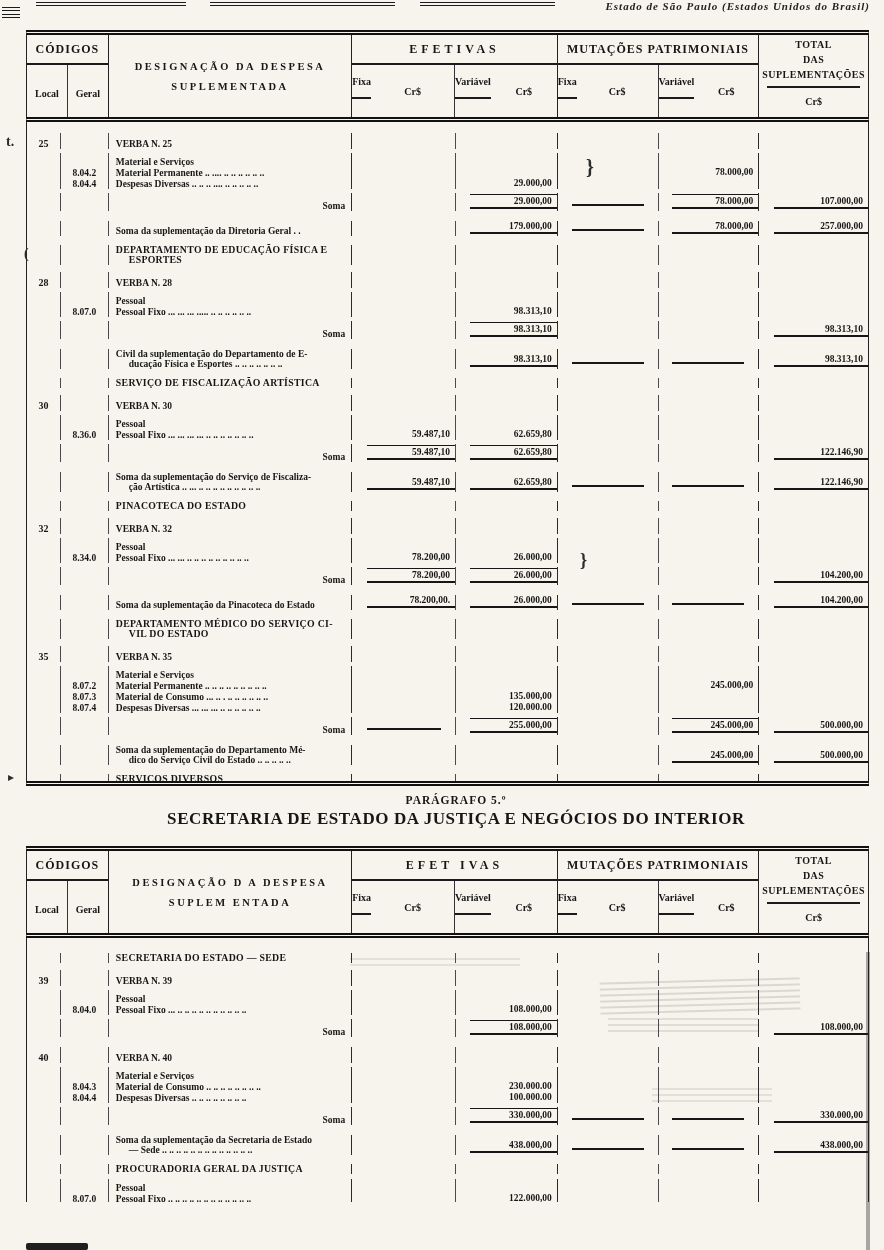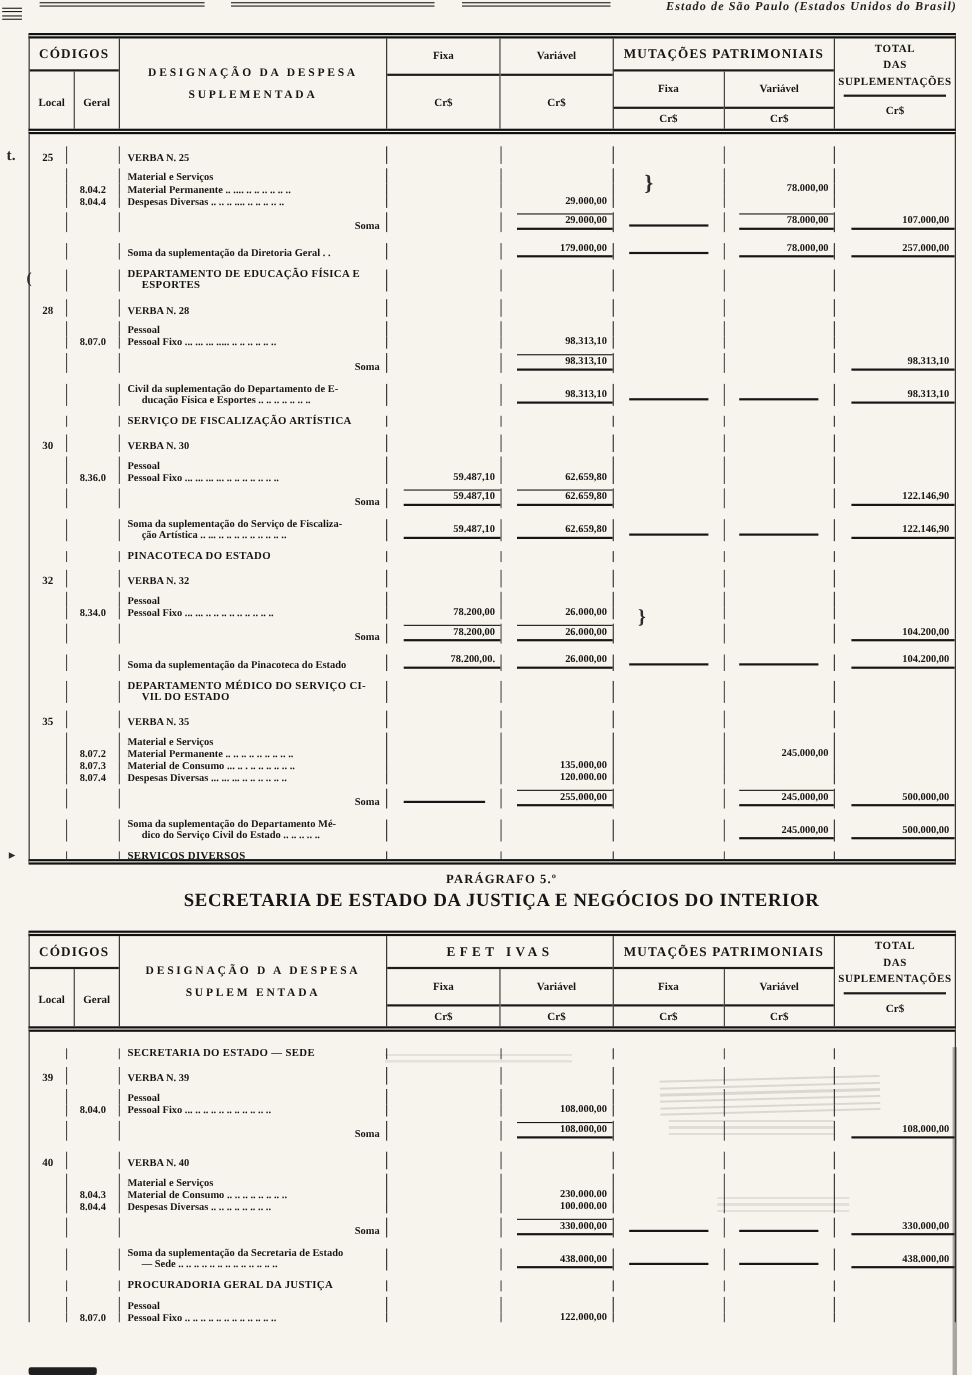--- a/index.html
+++ b/index.html
@@ -35,21 +35,21 @@
   .hc-desc div{letter-spacing:2.5px;font-size:10.5px;}
   .hc-grp1{width:206px;border-right:1.5px solid #222;}
   .hc-grp2{width:202px;border-right:1.5px solid #222;}
   .hc-tot{width:109px;align-items:center;}
   .htitle{
     height:28px;display:flex;align-items:center;justify-content:center;
     font-size:12px;border-bottom:2px solid #1b1b1b;letter-spacing:1px;
   }
   .htitle.sp{letter-spacing:4px;}
   .hsplit{display:flex;flex:1;}
-  .hsubcol{flex:1;display:flex;flex-direction:column;box-sizing:border-box;}
+  .hsubcol{flex:1;display:flex;flex-direction:row;box-sizing:border-box;}
   .hsubcol.br{border-right:1px solid #333;}
   .hlbl{height:32px;display:flex;align-items:center;justify-content:center;font-size:10px;border-bottom:2px solid #1b1b1b;}
   .hcur{flex:1;display:flex;align-items:center;justify-content:center;font-size:10px;}
   .hlg{flex:1;display:flex;align-items:flex-end;justify-content:center;padding-bottom:18px;font-size:10px;}
   .tot-line{font-size:10px;margin-top:4px;letter-spacing:0.5px;}
   .tot-rule{width:86%;border-top:2px solid #1b1b1b;margin-top:6px;}
   .tot-cur{margin-top:8px;font-size:10px;}
   
   .tbody{
     box-sizing:border-box;overflow:hidden;
@@ -125,20 +125,21 @@
             <div class="hsubcol">
               <div class="hlg">Geral</div>
             </div>
           </div>
         </div>
         <div class="hcol hc-desc">
           <div>DESIGNAÇÃO DA DESPESA</div>
           <div>SUPLEMENTADA</div>
         </div>
         <div class="hcol hc-grp1">
+          <div class="htitle sp">EFETIVAS</div>
           <div class="hsplit">
             <div class="hsubcol br">
               <div class="hlbl">Fixa</div>
               <div class="hcur">Cr$</div>
             </div>
             <div class="hsubcol ">
               <div class="hlbl">Variável</div>
               <div class="hcur">Cr$</div>
             </div>
           </div>

